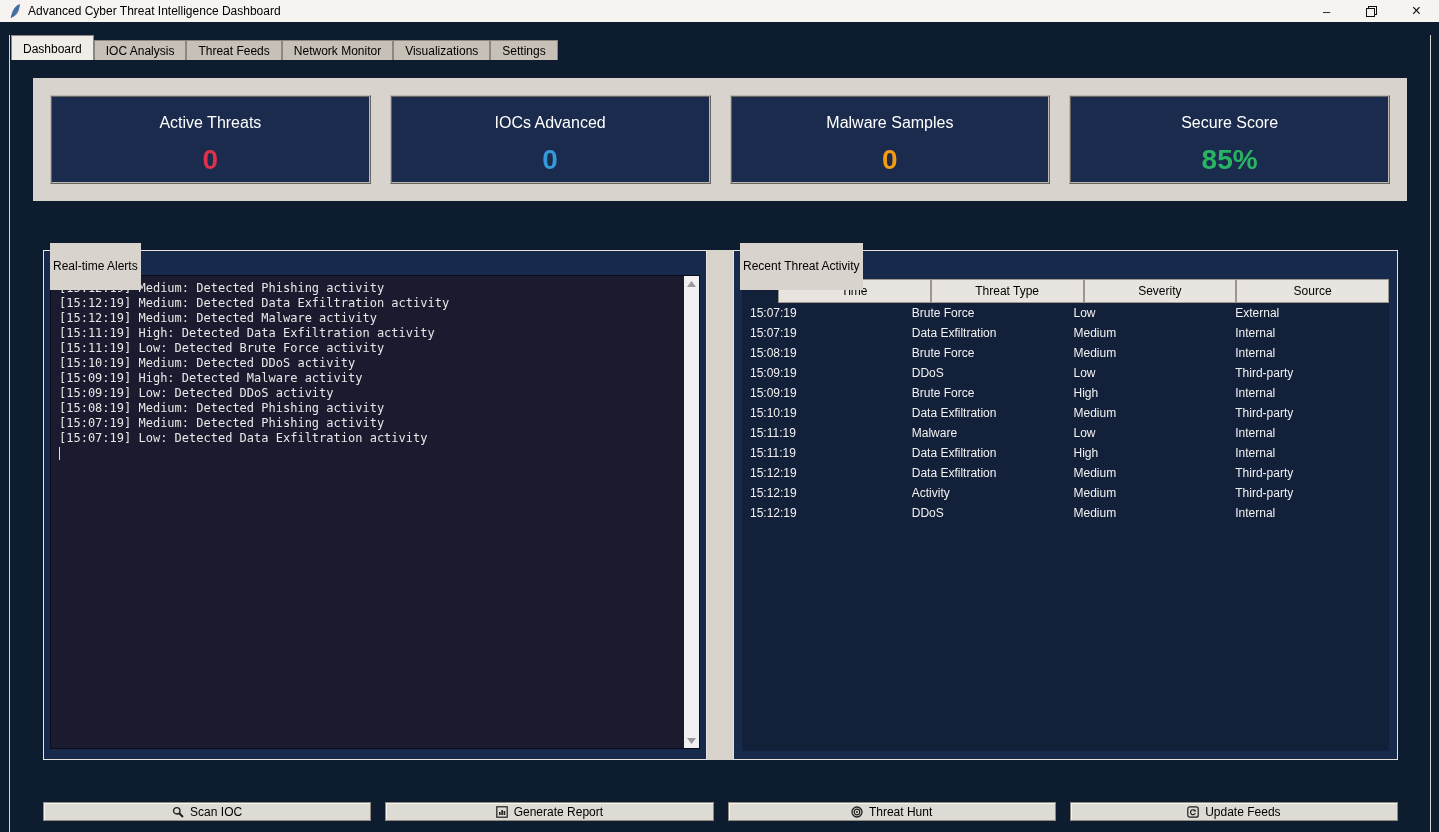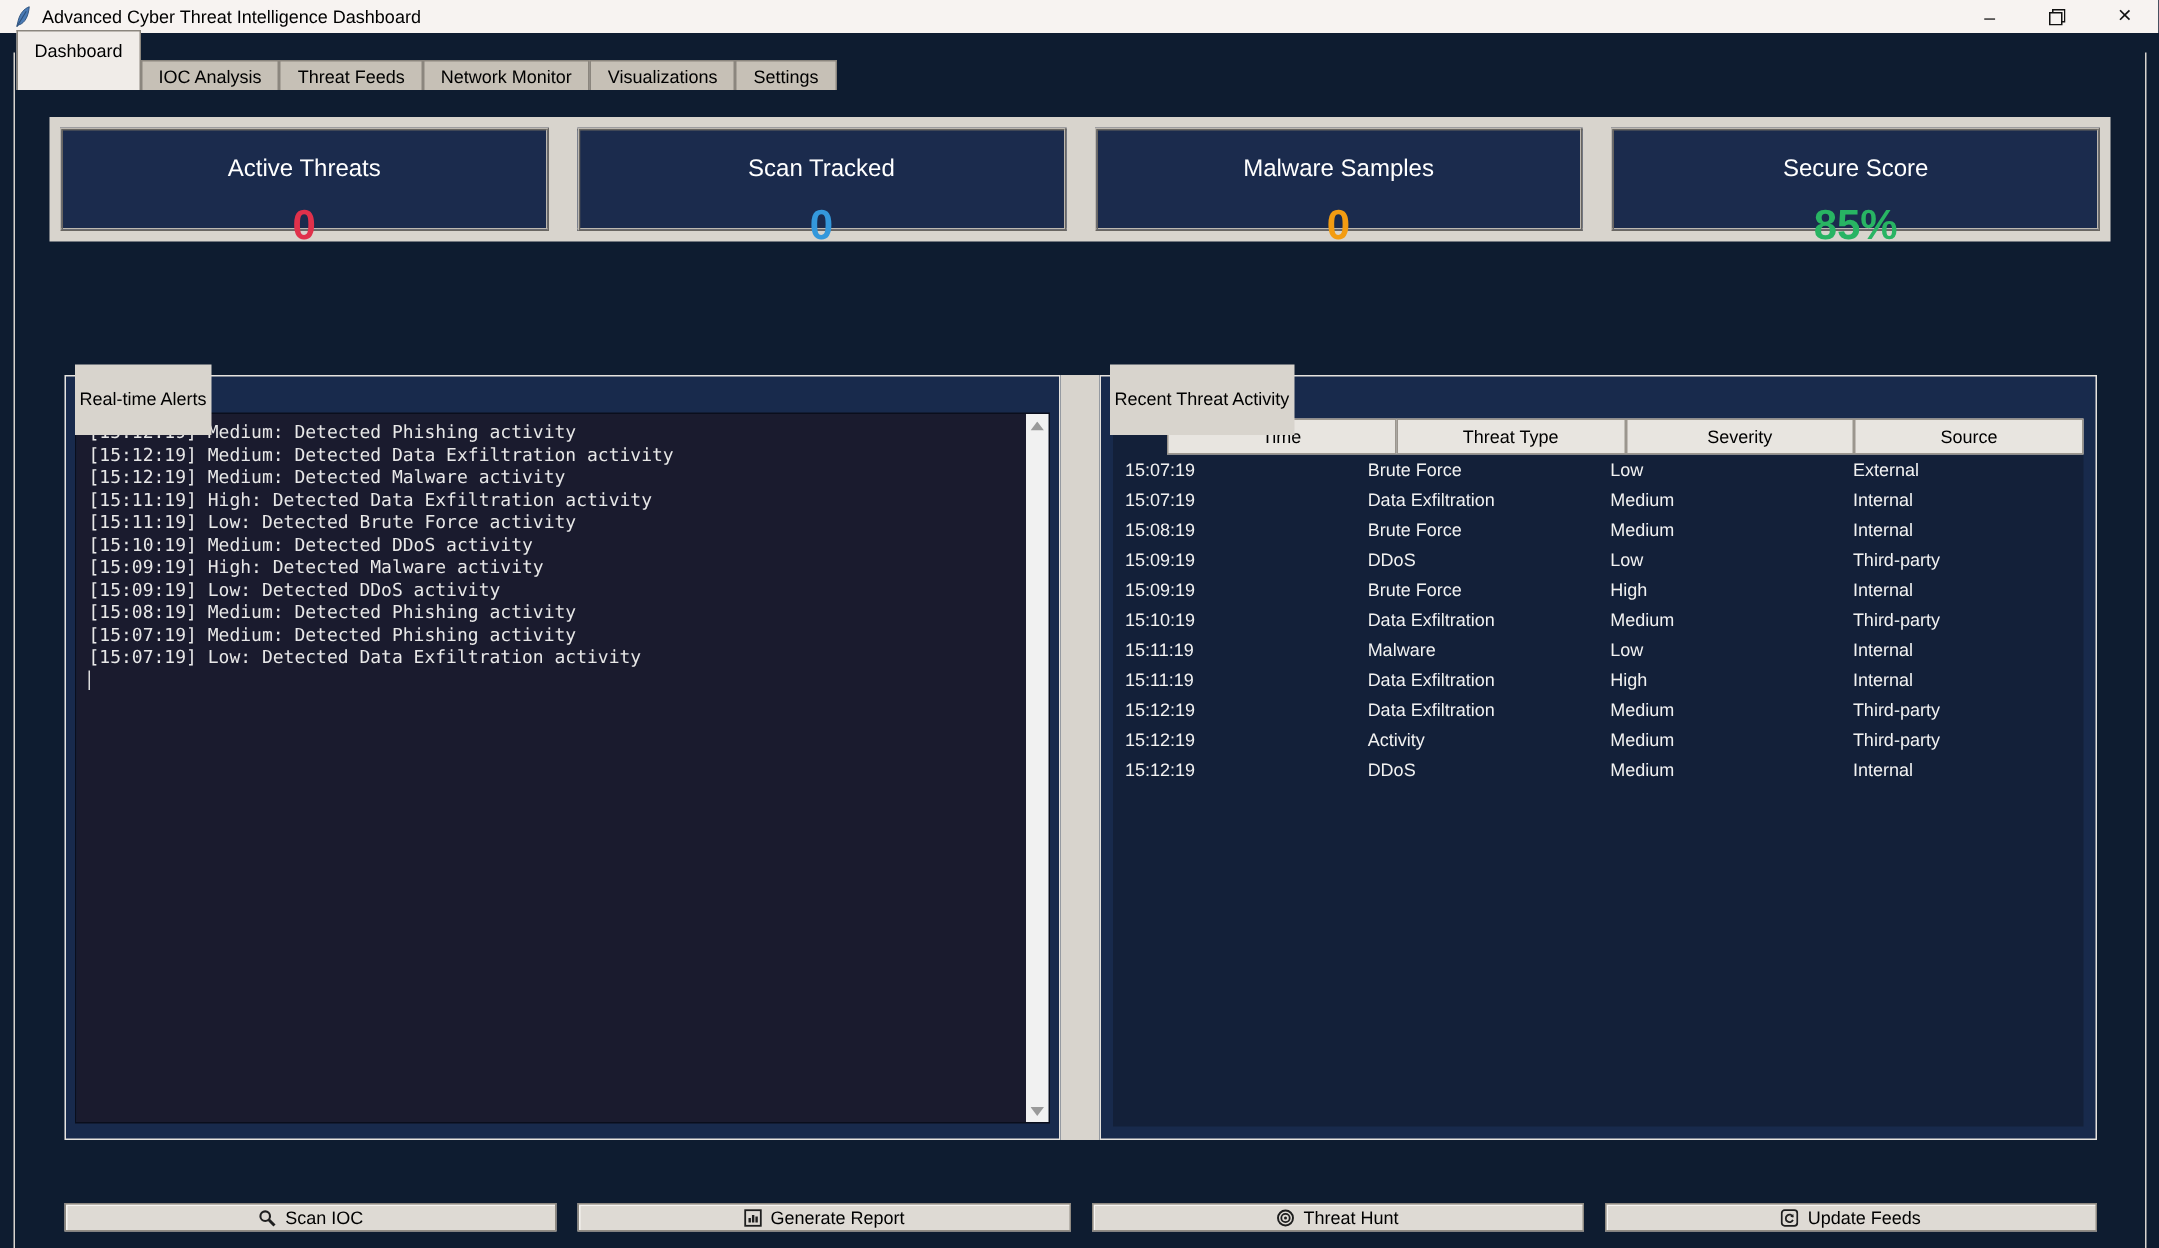--- a/index.html
+++ b/index.html
@@ -16,25 +16,25 @@
   .ctrl { width:45px; height:100%; display:flex; align-items:center; justify-content:center;
           color:#111; font-size:13px; }
   .ctrl.close { font-size:16px; }
 
   
   .notebook { position:absolute; top:35px; left:9px; right:8px; bottom:0;
               border-left:1px solid #d8d4ce; border-right:1px solid #d8d4ce; }
   .tabbar { display:flex; align-items:flex-end; height:25px; padding-left:1px; }
   .tab { background:#c6c0b6; border:1px solid #8b867e; border-bottom:none;
          font-size:12px; color:#000; padding:3px 11px 4px 11px; height:20px; }
-  .tab.active { background:#f0ece8; height:40px; padding-top:6px; position:relative; z-index:2; }
-
-  
-  .stats-row { margin:18px 23px 0 23px; background:#d8d4cd; padding:7px;
-               display:flex; gap:19px; height:83px; }
+  .tab.active { background:#f0ece8; height:25px; padding-top:6px; position:relative; z-index:2; }
+
+  
+  .stats-row { margin:18px 23px 0 23px; background:#d8d4cd; padding:17px;
+               display:flex; gap:19px; height:123px; }
   .stat-card { flex:1; background:#1b2b4d; border:2px ridge #bdb8b0;
                display:flex; flex-direction:column; align-items:center; }
   .stat-title { color:#ffffff; font-size:16px; margin-top:17px; }
   .stat-value { font-size:28px; font-weight:bold; margin-top:12px; }
 
   
   .panels { position:absolute; top:215px; left:33px; right:32px; bottom:72px; display:flex; }
   .labelframe { position:relative; border:1px solid #e6e3de; background:#182a4c; }
   .lf-label { position:absolute; top:-8px; left:6px; background:#d8d4cd; color:#000;
               font-size:12px; padding:16px 3px; line-height:15px; z-index:3; }
@@ -106,21 +106,21 @@
       <div class="tab">Visualizations</div>
       <div class="tab">Settings</div>
     </div>
 
     <div class="stats-row">
       <div class="stat-card">
         <div class="stat-title">Active Threats</div>
         <div class="stat-value" style="color: rgb(224, 49, 75);">0</div>
       </div>
       <div class="stat-card">
-        <div class="stat-title">Scan Tracked</div>
+        <div class="stat-title">IOCs Advanced</div>
         <div class="stat-value" style="color: rgb(52, 152, 219);">0</div>
       </div>
       <div class="stat-card">
         <div class="stat-title">Malware Samples</div>
         <div class="stat-value" style="color: rgb(243, 156, 18);">0</div>
       </div>
       <div class="stat-card">
         <div class="stat-title">Secure Score</div>
         <div class="stat-value" style="color: rgb(40, 180, 99);">85%</div>
       </div>

